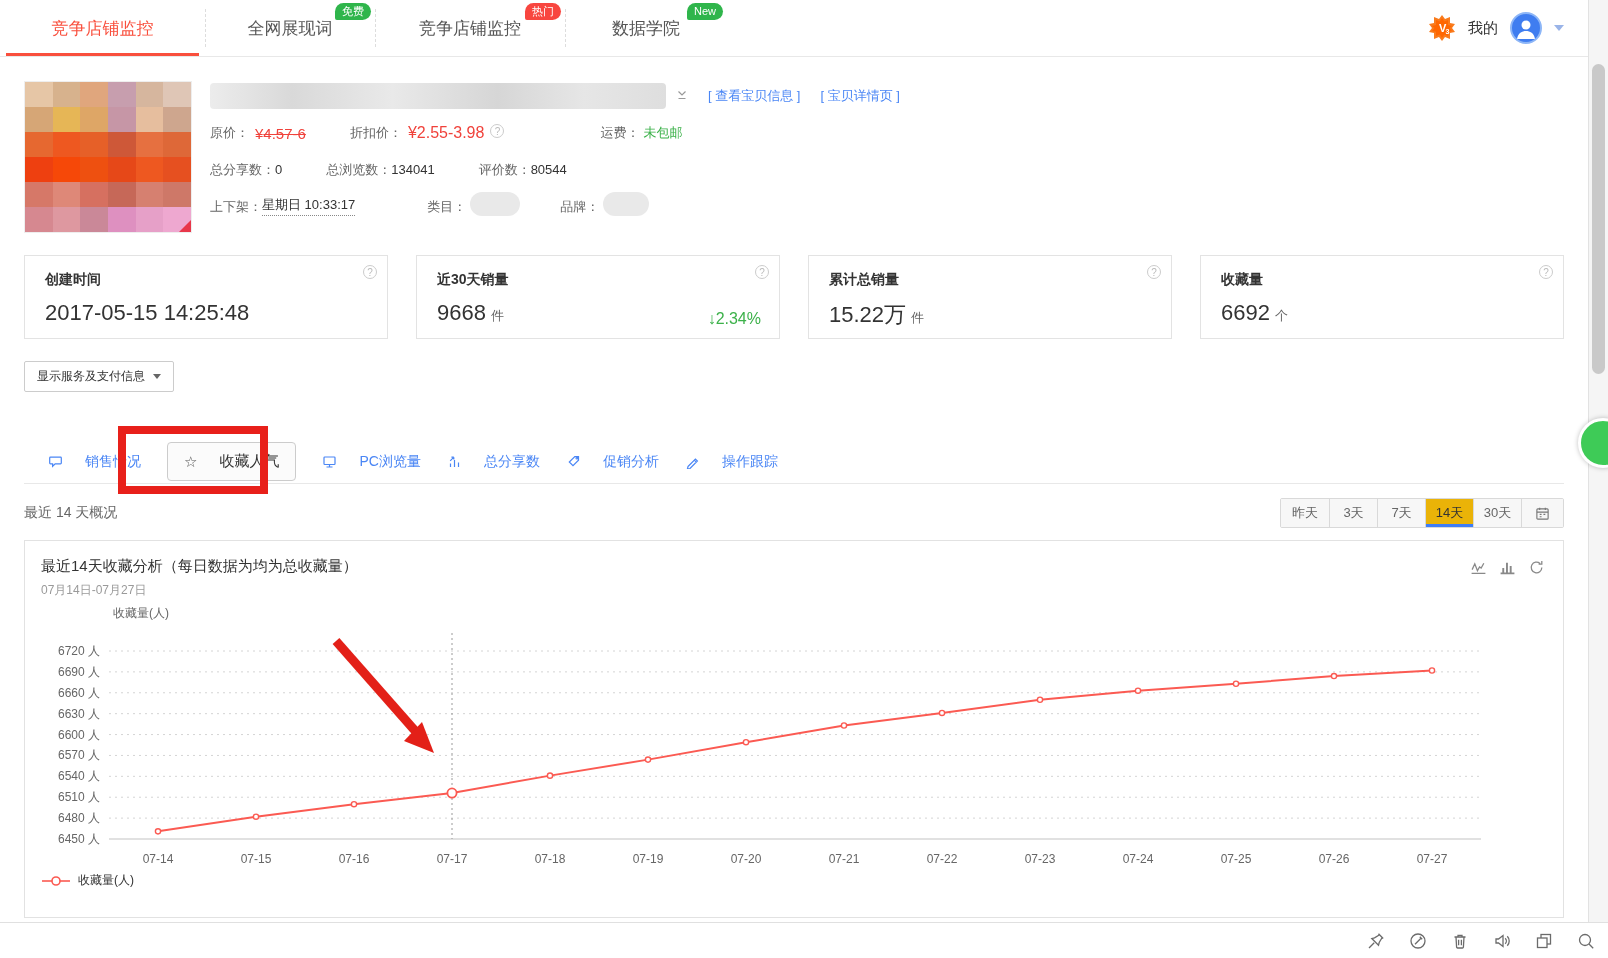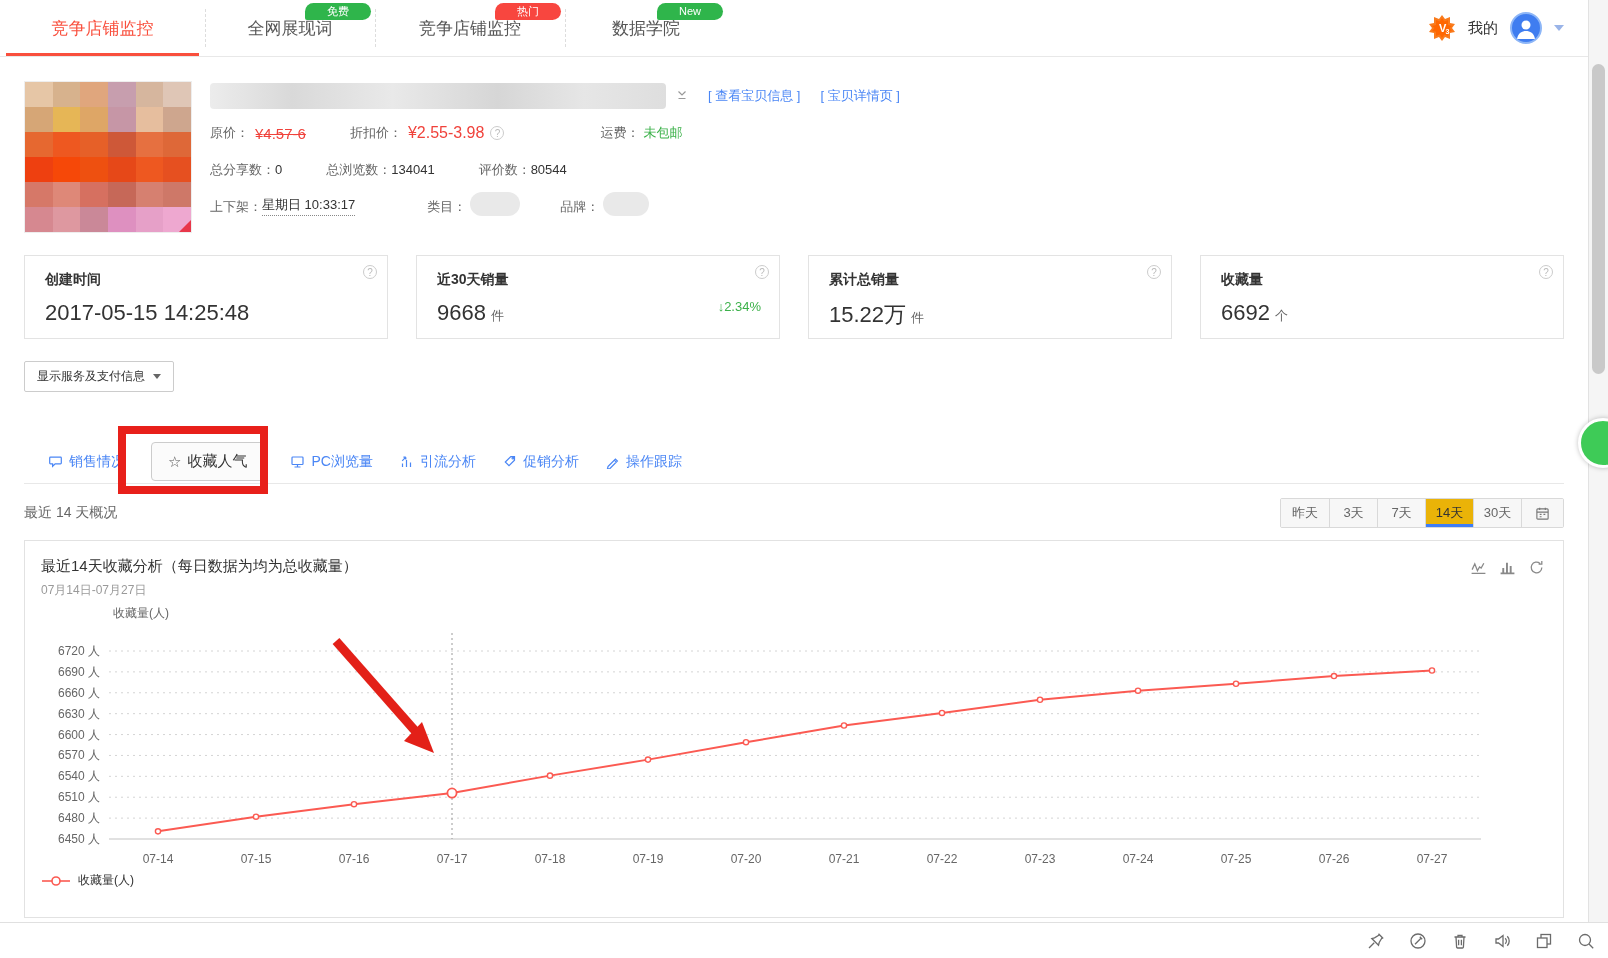--- a/index.html
+++ b/index.html
@@ -10,21 +10,21 @@
   body{margin:0;width:1608px;height:958px;overflow:hidden;position:relative;
        background:#fff;color:#333;font-family:"Liberation Sans","DejaVu Sans",sans-serif}
   
   .topnav{height:57px;border-bottom:1px solid #e8e8e8;display:flex;align-items:stretch;background:#fff}
   .nav-tab{position:relative;display:flex;align-items:center;justify-content:center;
            font-size:17px;color:#555;cursor:pointer}
   .nav-tab+.nav-tab::before{content:"";position:absolute;left:0;top:9px;bottom:9px;border-left:1px dashed #ddd}
   .nav-tab.active{color:var(--accent)}
   .nav-tab.active::after{content:"";position:absolute;left:6px;right:6px;bottom:0;height:3px;background:var(--accent)}
   .nav-badge{position:absolute;top:3px;right:4px;font-size:11px;line-height:17px;color:#fff;
-             padding:0 22px;border-radius:9px 9px 9px 2px}
+             padding:0 7px;border-radius:9px 9px 9px 2px}
   .nav-badge.green{background:#2fb54b}.nav-badge.red{background:#f8463f}
   .nav-right{margin-left:auto;display:flex;align-items:center;gap:12px;padding-right:44px}
   .my-label{font-size:15px;color:#333}
   .avatar{width:32px;height:32px;border-radius:50%;border:2px solid #8db6f7;background:#3f7df0;
           display:flex;align-items:center;justify-content:center;overflow:hidden}
   .caret-down{width:0;height:0;border-left:5px solid transparent;border-right:5px solid transparent;border-top:6px solid #9ab4e8}
   
   main{padding:0 24px;width:1588px}
   .product{display:flex;margin-top:24px}
   .product-image{width:168px;height:152px;border:1px solid #eee;display:grid;
@@ -34,21 +34,21 @@
   .product-info{margin-left:18px;flex:1}
   .tag-row{display:flex;gap:5px}
   .tag{font-size:12px;line-height:19px;color:#fff;padding:0 6px}
   .tag.orange{background:#ff6a00}.tag.darkred{background:#c4332b}
   .title-row{display:flex;align-items:center;margin-top:2px}
   .blur-title{width:456px;height:26px;border-radius:4px;
     background:linear-gradient(90deg,#ececec,#d9d9d9 18%,#e9e9e9 40%,#d6d6d6 63%,#e6e6e6 82%,#dedede)}
   .expand-glyph{margin-left:10px;color:#999}
   .links{display:flex;gap:20px;margin-left:20px}
   .plink{color:var(--link);font-size:13px;text-decoration:none;cursor:pointer}
-  .price-row{margin-top:15px;display:flex;align-items:flex-end;font-size:13px;color:#666}
+  .price-row{margin-top:15px;display:flex;align-items:center;font-size:13px;color:#666}
   .orig-price{color:var(--price-red);font-size:15px;margin-left:6px}
   .orig-price .struck{text-decoration:line-through}
   .disc-label{margin-left:44px}
   .disc-price{color:var(--price-red);font-size:16px;margin-left:6px}
   .ship-label{margin-left:96px}
   .ship-val{color:var(--green);margin-left:4px}
   .help{display:inline-flex;width:14px;height:14px;border:1px solid #ccc;border-radius:50%;color:#bbb;
         font-size:10px;align-items:center;justify-content:center;margin-left:6px;position:relative;top:-2px}
   .stats-row{margin-top:19px;font-size:13px;color:#666;display:flex}
   .stats-row .stat+.stat{margin-left:44px}
@@ -57,29 +57,29 @@
   .listing-val{color:#333;border-bottom:1px dotted #888;padding-bottom:1px}
   .chip{display:inline-block;height:24px;border-radius:12px;background:#e9e9e9;vertical-align:middle}
   .cat-label{margin-left:72px}.brand-label{margin-left:40px}
   
   .cards{display:grid;grid-template-columns:repeat(4,1fr);gap:28px;margin-top:22px}
   .card{border:1px solid #e3e3e3;height:84px;padding:15px 20px;position:relative;background:#fff}
   .card-title{font-size:14px;color:#333;font-weight:bold}
   .card-value{margin-top:11px;font-size:22px;color:#333}
   .card-unit{font-size:13px;color:#666;margin-left:5px}
   .card-help{position:absolute;top:9px;right:10px}
-  .card-delta{position:absolute;right:18px;bottom:24px;color:var(--green);font-size:13px}
+  .card-delta{position:absolute;right:18px;bottom:10px;color:var(--green);font-size:16px}
   
   .toggle-btn{margin-top:22px;display:inline-flex;align-items:center;gap:8px;border:1px solid #ccc;
     background:#fff;border-radius:2px;padding:6px 12px;font-size:12px;color:#333;cursor:pointer}
   .tiny-caret{width:0;height:0;border-left:4px solid transparent;border-right:4px solid transparent;border-top:5px solid #666}
   
   .tabs-row{margin-top:48px;border-bottom:1px solid #e8e8e8;display:flex;align-items:center;
     height:44px;position:relative;padding-left:24px;gap:26px}
-  .dtab{display:flex;align-items:center;gap:6px;color:var(--link);font-size:14px;cursor:pointer}
+  .dtab{display:flex;align-items:center;gap:22px;color:var(--link);font-size:14px;cursor:pointer}
   .dtab svg{stroke:currentColor;fill:none;stroke-width:1.2}
   .dtab.active{border:1px solid #ccc;background:#fbfbfb;border-radius:4px;padding:9px 16px;
     color:#333;font-size:15px}
   .dtab .star{color:#555;font-size:15px}
   .annot-rect{position:absolute;left:94px;top:-14px;width:150px;height:68px;border:8px solid var(--annot);z-index:6;pointer-events:none}
   
   .overview-row{margin-top:14px;display:flex;align-items:center}
   .overview-label{font-size:14px;color:#666}
   .range-wrap{margin-left:auto;display:flex;border:1px solid #d9d9d9;border-radius:2px;overflow:hidden;height:30px}
   .range-btn{width:48px;display:flex;align-items:center;justify-content:center;font-size:13px;color:#666;
@@ -276,21 +276,21 @@
         <svg width="15" height="15" viewBox="0 0 15 15">
           <rect x="2" y="3" width="11" height="7.5" rx="0.8"></rect>
           <path d="M7.5 10.5V13M4.5 13h6"></path>
         </svg>
         <span>PC浏览量</span>
       </div>
       <div class="dtab">
         <svg width="15" height="15" viewBox="0 0 15 15">
           <path d="M3.5 13V9.5M7.5 13V6M11.5 13V8.5M3.2 6.8 6.8 3.2M6.8 3.2H4.4M6.8 3.2v2.4"></path>
         </svg>
-        <span>引流分析</span>
+        <span>总分享数</span>
       </div>
       <div class="dtab">
         <svg width="15" height="15" viewBox="0 0 15 15">
           <path d="M8.8 2.5h3.7v3.7L7 11.7 3.3 8 8.8 2.5Z"></path>
           <circle cx="10.9" cy="4.1" r="0.9"></circle>
         </svg>
         <span>促销分析</span>
       </div>
       <div class="dtab">
         <svg width="15" height="15" viewBox="0 0 15 15">

